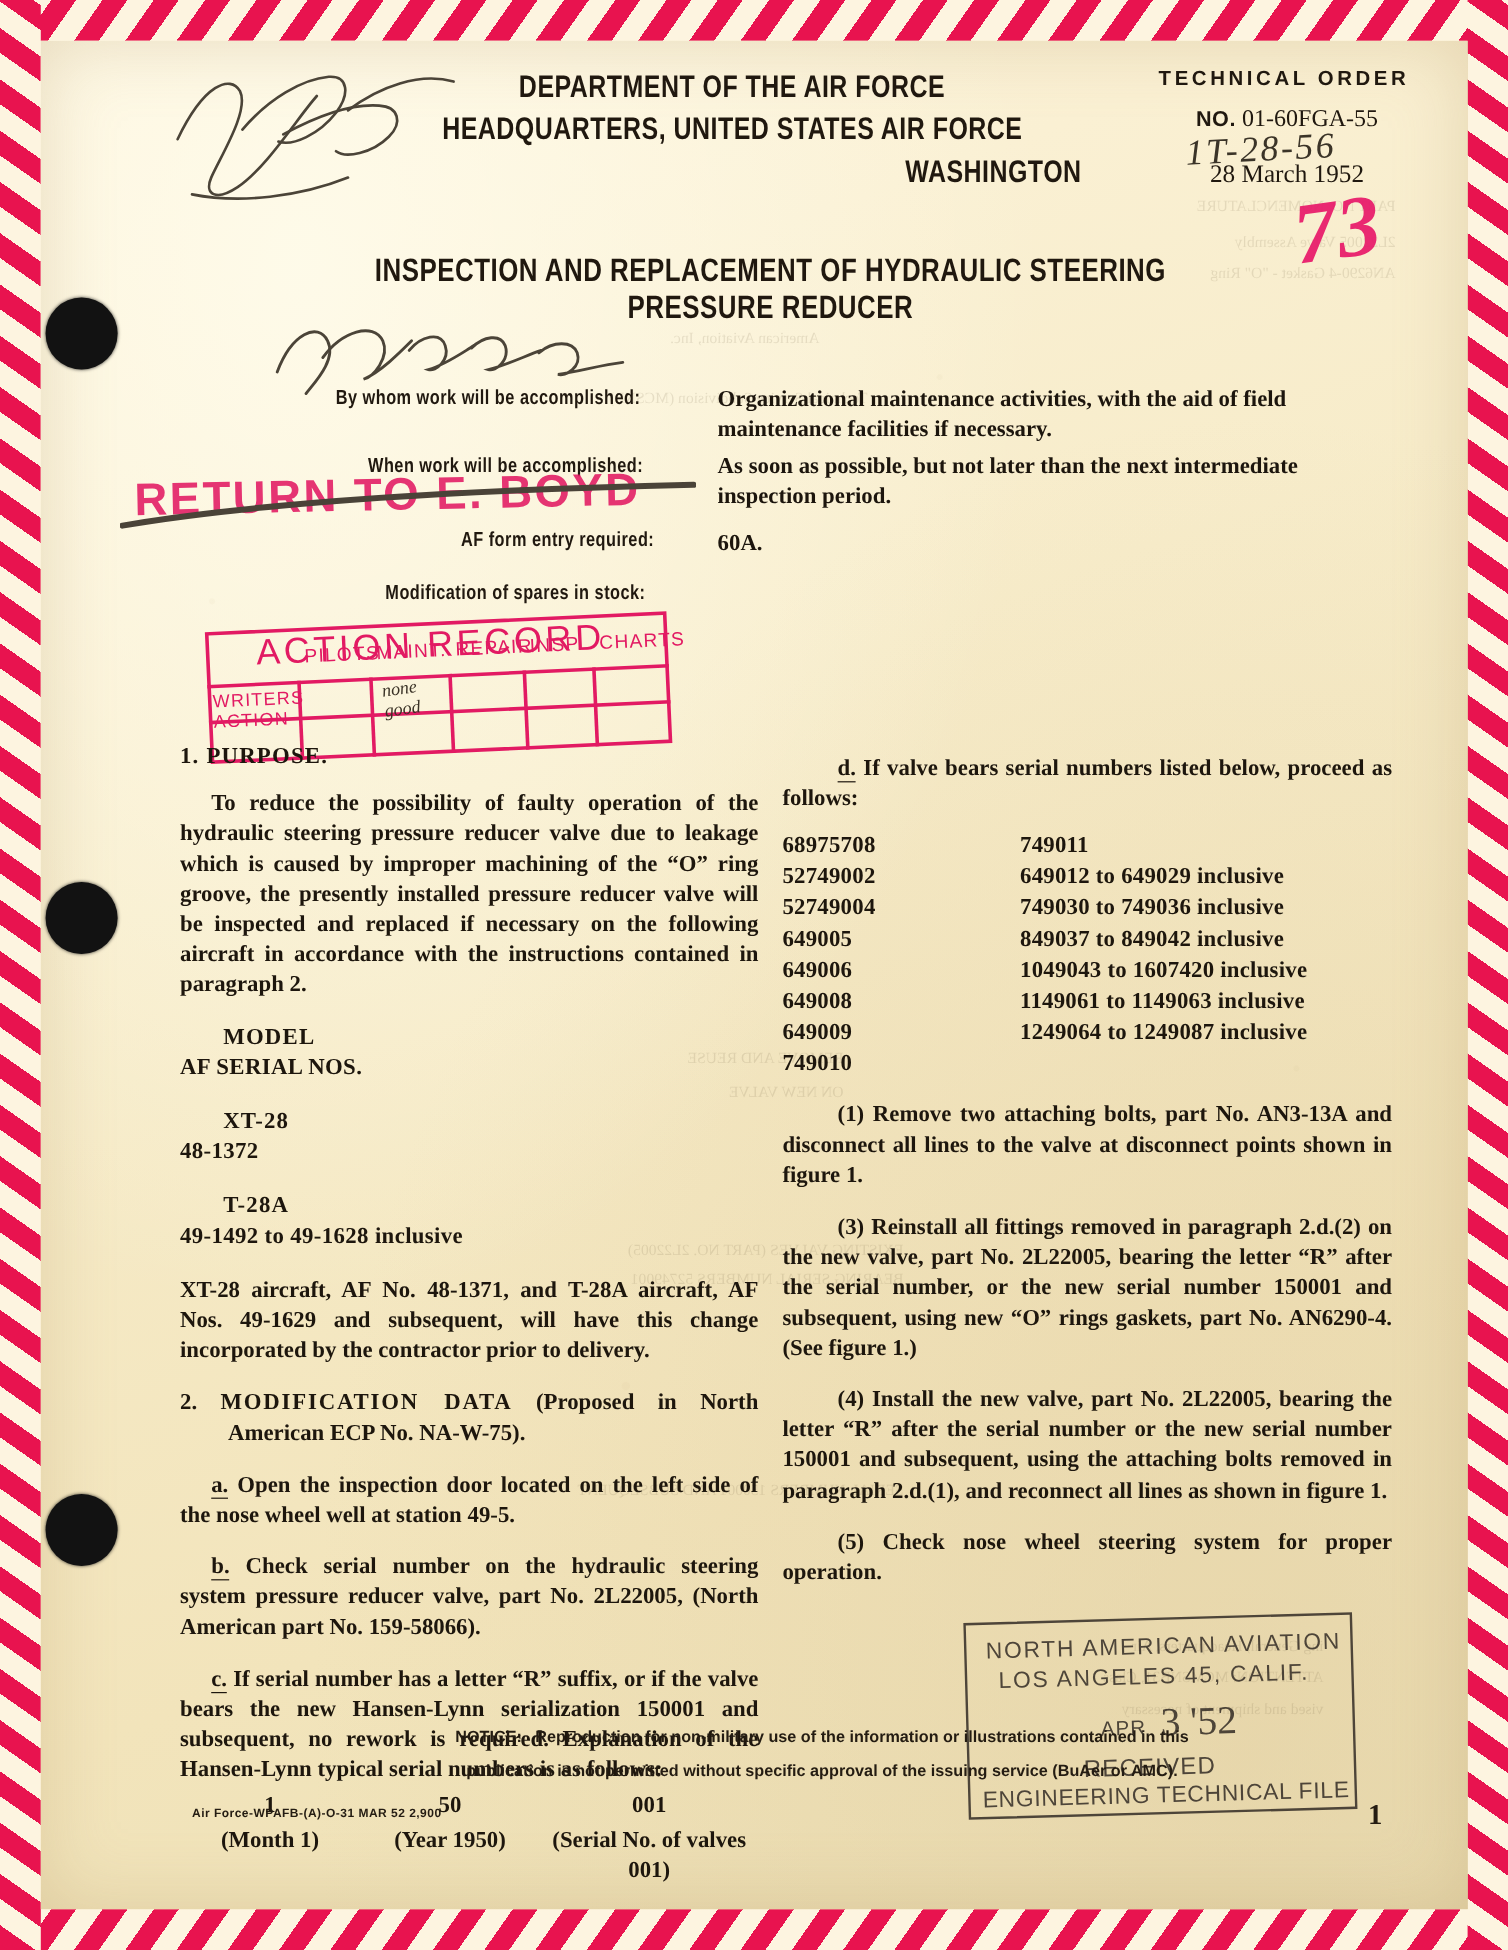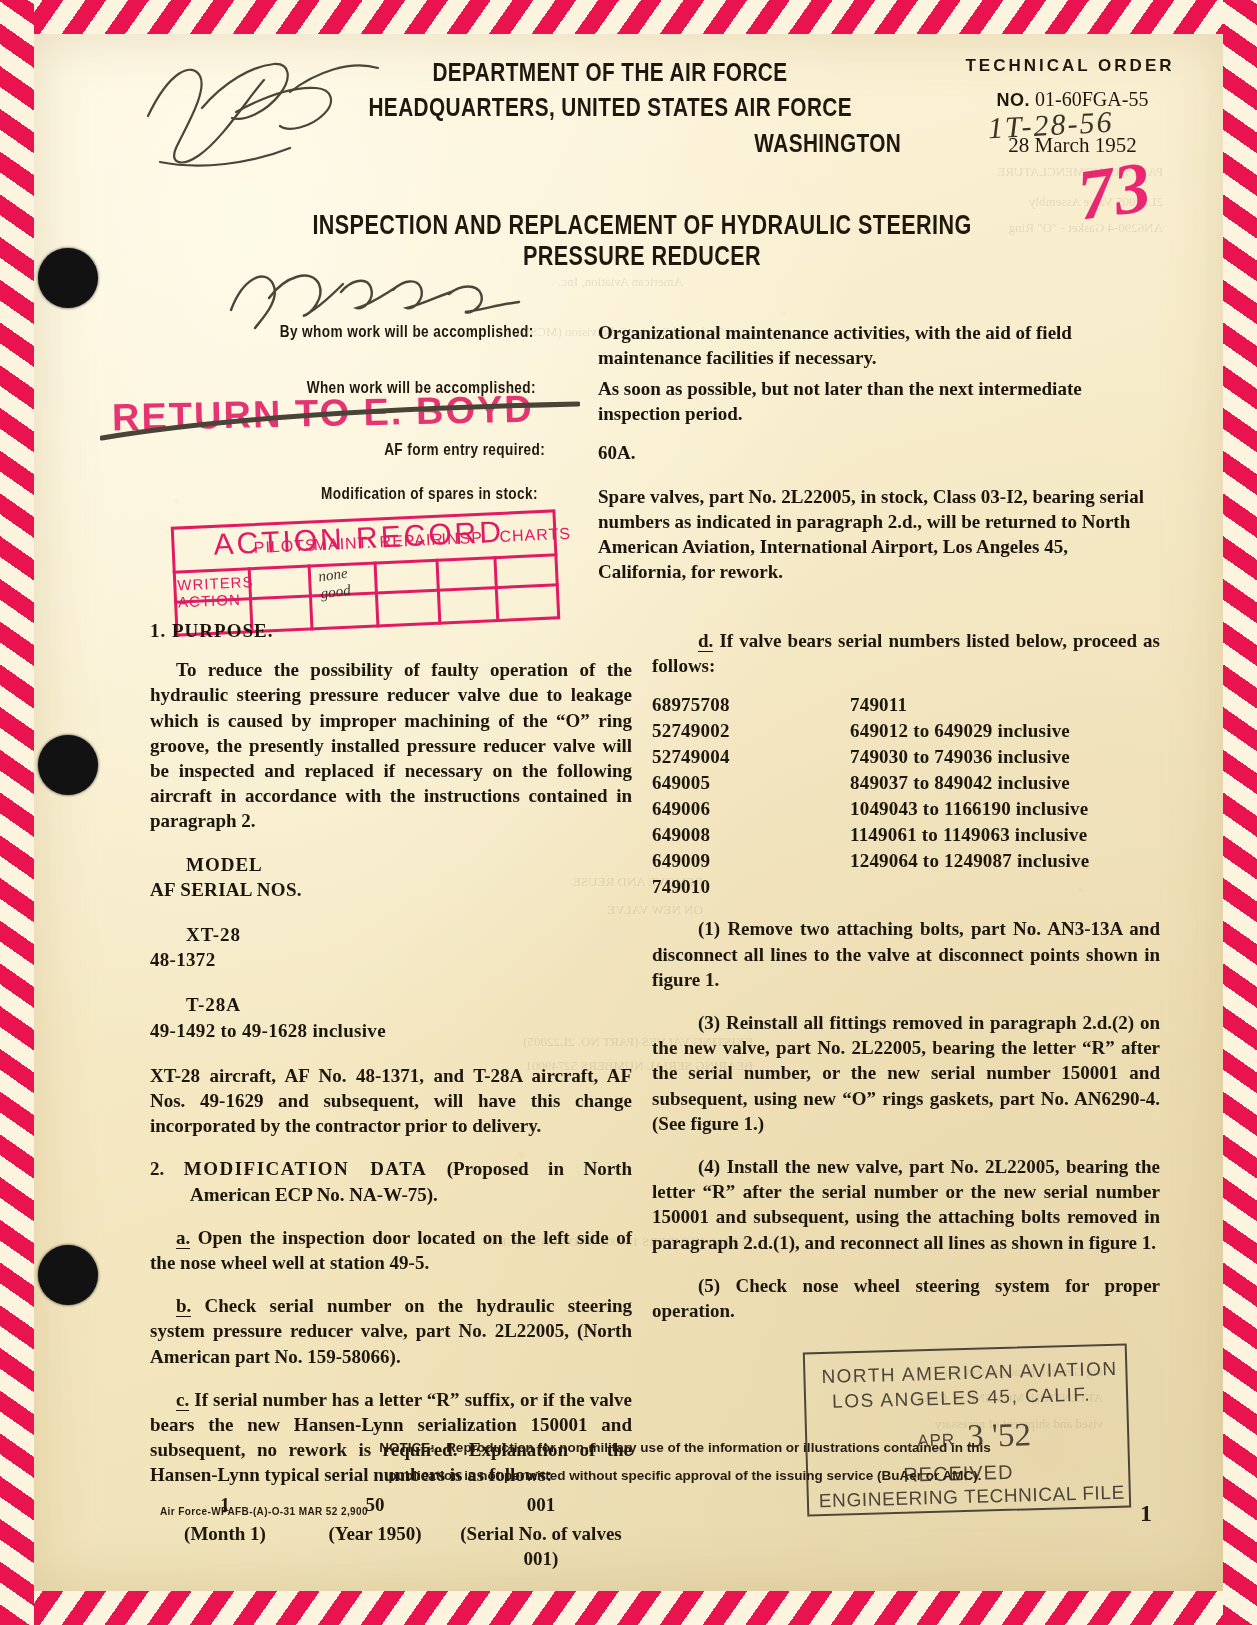--- a/index.html
+++ b/index.html
@@ -231,21 +231,20 @@
   <div class="fieldval" style="top:376px;">As soon as possible, but not later than the next intermediate inspection period.</div>
 
   <div class="fieldlbl" style="top:440px;">
     <span class="cond">AF form entry required:</span>
   </div>
   <div class="fieldval" style="top:440px;">60A.</div>
 
   <div class="fieldlbl" style="top:484px;">
     <span class="cond">Modification of spares in stock:</span>
   </div>
-  <div class="fieldval" style="top:484px;">Spare valves, part No. 2L22005, in stock, Class 03-I2, bearing serial numbers as indicated in paragraph 2.d., will be returned to North American Aviation, International Airport, Los Angeles 45, California, for rework.</div>
 
   <div class="stamp-pink return-stamp">RETURN TO E. BOYD</div>
   <svg class="strike" viewBox="0 0 480 44">
     <path d="M2,38 C120,18 300,8 478,4" fill="none" stroke="#4a4338" stroke-width="5" stroke-linecap="round"></path>
   </svg>
 
   <div class="action-record">
     <div class="ar-box"></div>
     <div class="ar-title">ACTION RECORD</div>
     <div class="ar-hline"></div>
@@ -351,21 +350,21 @@
         <div class="row">649006</div>
         <div class="row">649008</div>
         <div class="row">649009</div>
         <div class="row">749010</div>
       </div>
       <div class="sc2">
         <div class="row">749011</div>
         <div class="row">649012 to 649029 inclusive</div>
         <div class="row">749030 to 749036 inclusive</div>
         <div class="row">849037 to 849042 inclusive</div>
-        <div class="row">1049043 to 1166190 inclusive</div>
+        <div class="row">1049043 to 1607420 inclusive</div>
         <div class="row">1149061 to 1149063 inclusive</div>
         <div class="row">1249064 to 1249087 inclusive</div>
       </div>
     </div>
 
     <div class="p" style="text-indent:46px;">
       <span>(1)</span>
       <span>Remove two attaching bolts, part No. AN3-13A and disconnect all lines to the valve at disconnect points shown in figure 1.</span>
     </div>
     <div class="p" style="text-indent:46px;">

